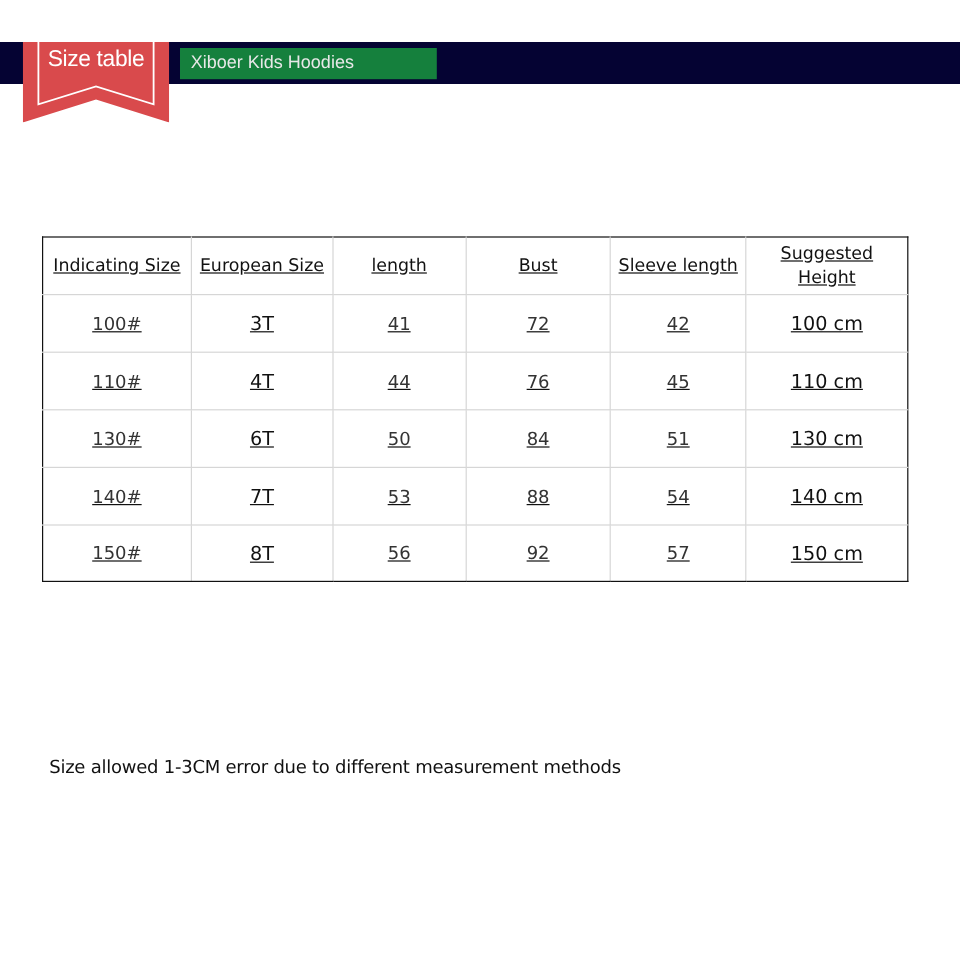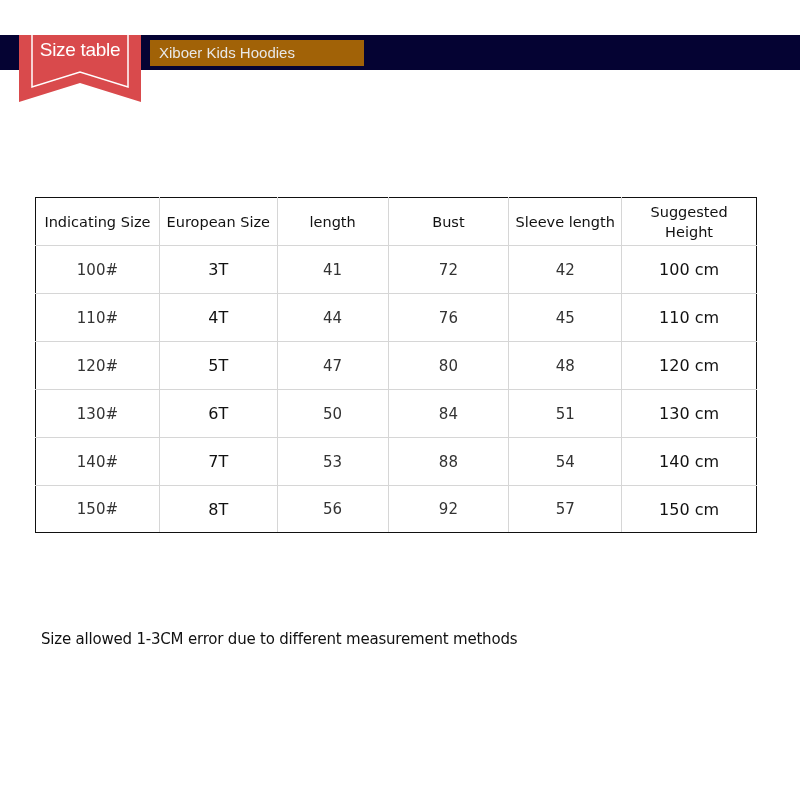--- a/index.html
+++ b/index.html
@@ -8,38 +8,39 @@
       font-family: "DejaVu Sans", sans-serif; color: #111;
     }
     .page { position: relative; width: 737px; height: 800px; }
 
     .header-bar {
       position: absolute; left: 0; top: 35px; width: 800px; height: 35px;
       background: #050333;
     }
     .product-title-box {
       position: absolute; left: 150px; top: 40px; width: 214px; height: 26px;
-      background: #a16207; color: #e8e8e8;
+      background: #15803d; color: #e8e8e8;
       font-family: "Liberation Sans", sans-serif; font-size: 15px;
       line-height: 26px; padding-left: 9px; white-space: nowrap;
     }
     .ribbon {
       position: absolute; left: 19px; top: 35px; width: 122px; height: 67px;
     }
     .ribbon svg { position: absolute; left: 0; top: 0; }
     .ribbon-label {
       position: absolute; left: 0; top: 4px; width: 122px; text-align: center;
       color: #ffffff; font-family: "Liberation Sans", sans-serif; font-size: 19px;
       letter-spacing: -0.3px;
     }
 
     .size-table {
       position: absolute; left: 35px; top: 197px; width: 722px;
       border-collapse: collapse; border: 1.5px solid #111;
       font-family: "DejaVu Sans", sans-serif;
+      text-decoration: underline;
     }
     .size-table th, .size-table td {
       border: 1px solid #d6d6d6; text-align: center; vertical-align: middle;
       font-weight: normal; padding: 0;
     }
     .size-table th { height: 48px; font-size: 14.5px; color: #111; line-height: 20px; }
     .size-table td { height: 48px; font-size: 15px; color: #333; }
     .size-table td.eu, .size-table td.height { font-size: 16px; color: #111; }
     .size-table tr:last-child td { height: 47px; }
     .size-table tr > *:first-child { border-left: 1.5px solid #111; }
@@ -102,28 +103,20 @@
       </tr>
       <tr>
         <td>110#</td>
         <td class="eu">4T</td>
         <td>44</td>
         <td>76</td>
         <td>45</td>
         <td class="height">110 cm</td>
       </tr>
       <tr>
-        <td>120#</td>
-        <td class="eu">5T</td>
-        <td>47</td>
-        <td>80</td>
-        <td>48</td>
-        <td class="height">120 cm</td>
-      </tr>
-      <tr>
         <td>130#</td>
         <td class="eu">6T</td>
         <td>50</td>
         <td>84</td>
         <td>51</td>
         <td class="height">130 cm</td>
       </tr>
       <tr>
         <td>140#</td>
         <td class="eu">7T</td>

